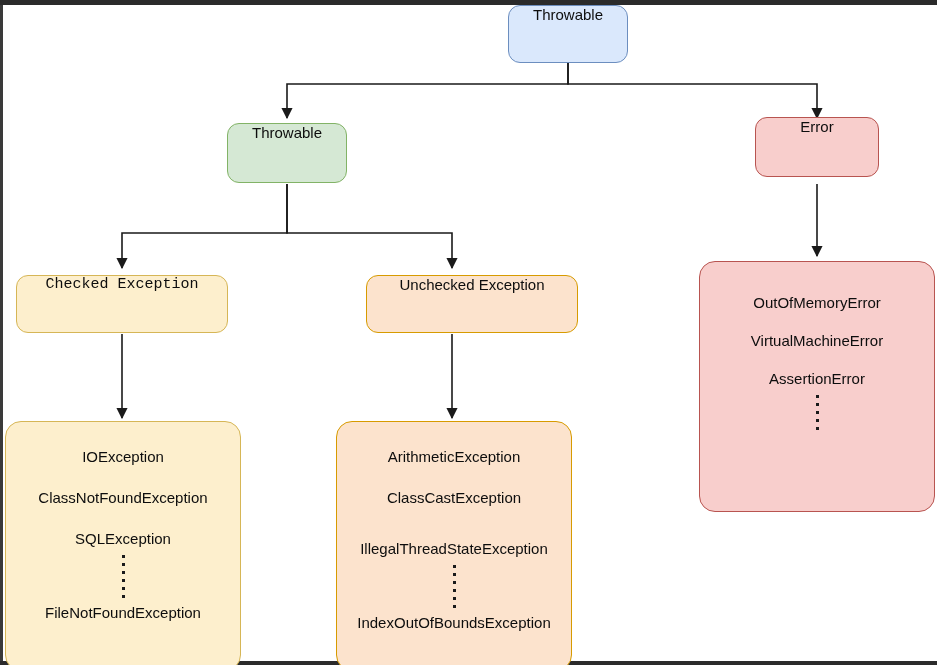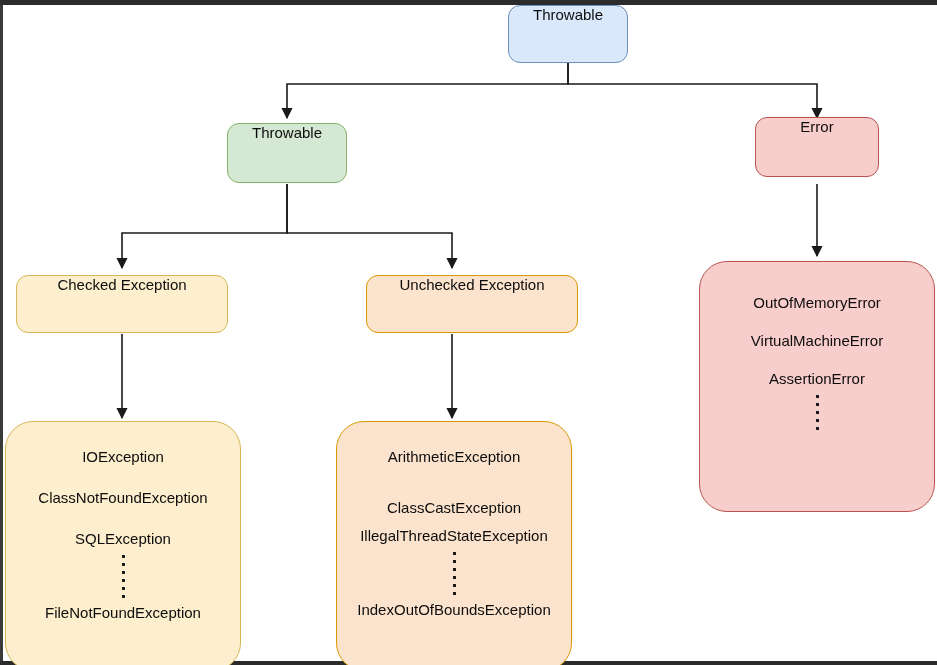--- a/index.html
+++ b/index.html
@@ -57,21 +57,21 @@
     font-size: 15px;
     line-height: 1.25;
     white-space: nowrap;
   }
   .node.small {
     border-radius: 12px;
     border-width: 1px;
     border-style: solid;
   }
   .node.list {
-    border-radius: 28px;
+    border-radius: 16px;
     border-width: 1px;
     border-style: solid;
     display: block;
     padding-top: 26px;
   }
 
   .fill-blue   { background: #dae8fc; border-color: #6c8ebf; }
   .fill-green  { background: #d5e8d4; border-color: #82b366; }
   .fill-red    { background: #f8cecc; border-color: #b85450; }
   .fill-yellow { background: #fdefcd; border-color: #d6b656; }
@@ -134,21 +134,21 @@
   </div>
 
   <div class="node small fill-green" style="left:227px; top:123px; width:120px; height:60px;">
     <span>Throwable</span>
   </div>
 
   <div class="node small fill-red" style="left:755px; top:117px; width:124px; height:60px;">
     <span>Error</span>
   </div>
 
-  <div class="node small fill-yellow" style="left:16px; top:275px; width:212px; height:58px;">
+  <div class="node small fill-yellow" style="left:16px; top:275px; width:212px; height:58px;font-family:Liberation Mono, monospace;">
     <span>Checked Exception</span>
   </div>
 
   <div class="node small fill-orange" style="left:366px; top:275px; width:212px; height:58px;">
     <span>Unchecked Exception</span>
   </div>
 
   <div class="node list fill-yellow" style="left:5px; top:421px; width:236px; height:250px;">
     <span class="list-item" style="margin-bottom:22px;">IOException</span>
     <span class="list-item" style="margin-bottom:22px;">ClassNotFoundException</span>
@@ -158,22 +158,22 @@
         <i></i>
         <i></i>
         <i></i>
         <i></i>
         <i></i>
     </div>
     <span class="list-item">FileNotFoundException</span>
   </div>
 
   <div class="node list fill-orange" style="left:336px; top:421px; width:236px; height:250px;">
-    <span class="list-item" style="margin-bottom:32px;">ArithmeticException</span>
-    <span class="list-item" style="margin-bottom:9px;">ClassCastException</span>
+    <span class="list-item" style="margin-bottom:22px;">ArithmeticException</span>
+    <span class="list-item" style="margin-bottom:32px;">ClassCastException</span>
     <span class="list-item">IllegalThreadStateException</span>
     <div class="vdots" style="height:56px;">
       <i></i>
         <i></i>
         <i></i>
         <i></i>
         <i></i>
         <i></i>
     </div>
     <span class="list-item">IndexOutOfBoundsException</span>

